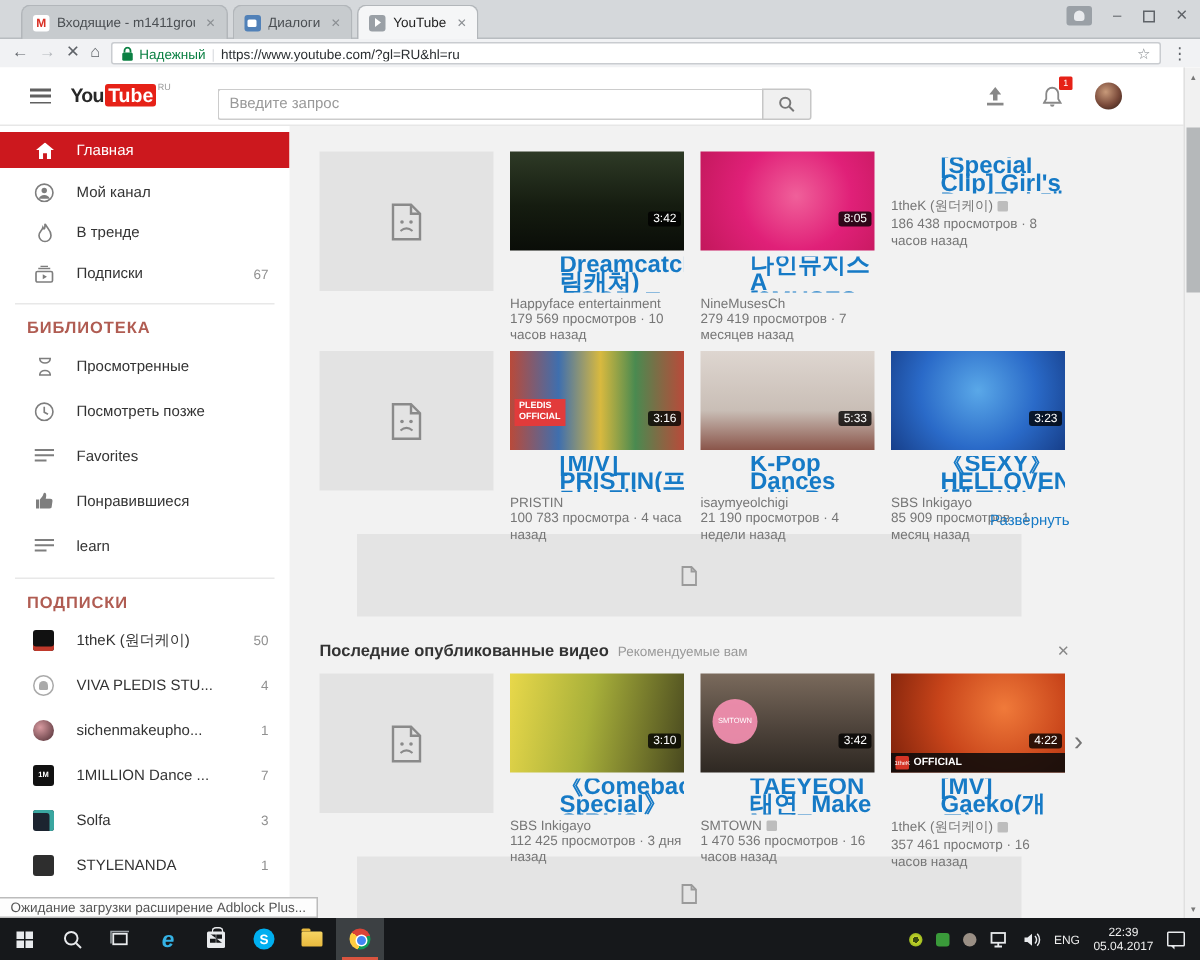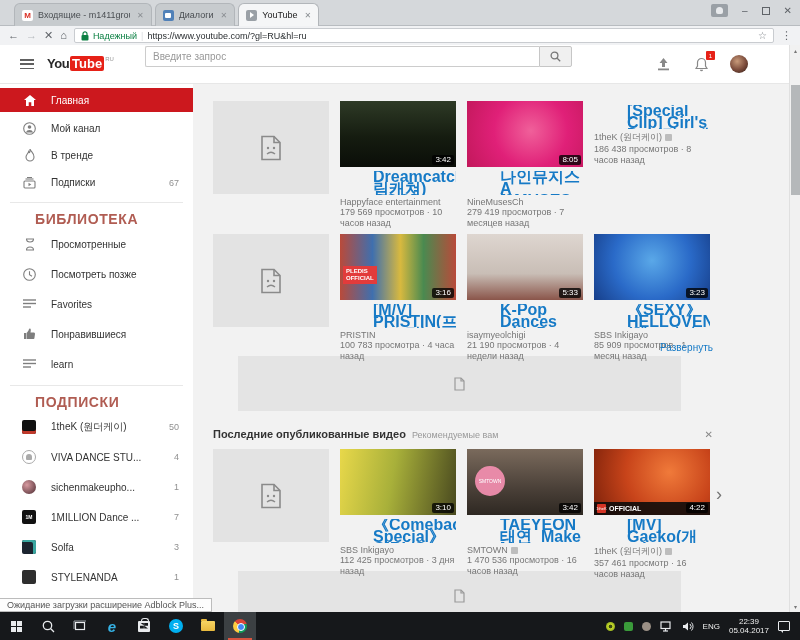--- a/index.html
+++ b/index.html
@@ -37,40 +37,40 @@
   .menu3 { color:#5f6368; font-size:11px; letter-spacing:0; }
 
   
   .yt-header { position:absolute; top:45px; left:0; width:800px; height:39px; background:#fff; border-bottom:1px solid #e7e7e7; }
   .burger { position:absolute; left:20px; top:14px; width:14px; height:10px; display:flex; flex-direction:column; justify-content:space-between; }
   .burger i { height:1.5px; background:#606060; display:block; }
   .yt-logo { position:absolute; left:47px; top:11px; display:flex; align-items:flex-start; }
   .logo-you { font-size:13px; font-weight:bold; color:#282828; letter-spacing:-0.5px; }
   .logo-tube { font-size:13px; font-weight:bold; color:#fff; background:#e62117; border-radius:2px; padding:0 2px; margin-left:1px; }
   .logo-ru { font-size:6px; color:#999; margin-left:1px; }
-  .search-wrap { position:absolute; left:145px; top:1px; width:427px; height:21px; display:flex; }
+  .search-wrap { position:absolute; left:145px; top:14px; width:396px; height:21px; display:flex; }
   .search-input { flex:1; height:21px; border:1px solid #ccc; border-right:none; border-radius:2px 0 0 2px; padding:0 7px; font-size:10px; font-family:"Liberation Sans",sans-serif; color:#333; outline:none; }
   .search-input::placeholder { color:#999; }
   .search-btn { width:33px; height:21px; background:#f0f0f0; border:1px solid #c6c6c6; border-radius:0 2px 2px 0; display:flex; align-items:center; justify-content:center; }
   .hdr-right { position:absolute; right:52px; top:10px; display:flex; align-items:center; gap:20px; }
   .hicon { position:relative; width:18px; height:18px; display:flex; align-items:center; justify-content:center; }
   .badge { position:absolute; top:-4px; right:-5px; min-width:9px; height:9px; background:#e62117; color:#fff; font-size:6px; border-radius:1px; display:flex; align-items:center; justify-content:center; padding:0 1px; }
   .avatar { width:18px; height:18px; border-radius:50%; background:radial-gradient(circle at 40% 35%, #c89a7a 0%, #7a4a3a 55%, #2c1a14 100%); }
 
   
   .app { position:absolute; top:84px; left:0; width:789px; height:528px; overflow:hidden; background:#f2f2f2; }
   .sidebar { position:absolute; left:0; top:0; width:193px; height:528px; background:#fff; overflow:hidden; }
   .side-item { height:27px; display:flex; align-items:center; padding-left:22px; font-size:10px; color:#333; }
   .side-item.lib { height:30px; }
   .side-item .sic { width:15px; margin-right:14px; color:#7e7e7e; display:flex; align-items:center; justify-content:center; flex:0 0 auto; }
   .side-item.active { background:#cc181e; color:#fff; height:24px; margin:4px 0 3px; }
   .side-item.active .sic { color:#fff; }
   .count { margin-left:auto; margin-right:14px; font-size:9px; color:#909090; }
   .side-div { border-top:1px solid #e8e8e8; margin:6px 10px; }
-  .side-label { padding-left:35px; font-size:14px; font-weight:bold; letter-spacing:0.6px; color:#b05c52; height:20px; display:flex; align-items:center; }
+  .side-label { padding-left:18px; font-size:11px; font-weight:bold; letter-spacing:0.6px; color:#b05c52; height:20px; display:flex; align-items:center; }
   .sub-av { width:14px; height:14px; border-radius:2px; margin-right:15px; flex:0 0 auto; display:flex; align-items:center; justify-content:center; }
   .av-1thek { background:#111; box-shadow:inset 0 -3px 0 #c0392b; }
   .av-viva { background:#fff; border:1px solid #aaa; border-radius:50%; }
   .av-viva i { width:6px; height:6px; border-radius:50% 50% 1px 1px; background:#aaa; display:block; }
   .av-sichen { background:radial-gradient(circle at 35% 35%, #d89aa0, #4a2a30); border-radius:50%; }
   .av-1m { background:#111; color:#fff; font-size:5px; font-weight:bold; }
   .av-solfa { background:#1c2430; box-shadow:inset -3px 2px 0 #3aa6a0; }
   .av-nanda { background:#2e2e2e; color:#ddd; font-size:4px; }
   .av-sbs { background:#241c34; }
   .sub-name { white-space:nowrap; overflow:hidden; max-width:105px; }
@@ -86,21 +86,21 @@
   .grid.r1 { height:125px; }
   .grid.r2 { height:108px; }
   .grid.r3 { height:106px; }
   .card { width:116px; flex:0 0 auto; }
   .thumb { width:116px; height:66px; position:relative; }
   .ph-card { width:116px; height:93px; background:#e3e3e3; display:flex; align-items:center; justify-content:center; }
   .v-title { margin-top:4px; font-size:16px; line-height:12px; font-weight:bold; color:#167ac6; max-height:24px; overflow:hidden;margin-left:33px; }
   .v-channel { margin-top:2px; font-size:9px; color:#767676; display:flex; align-items:center; gap:3px; white-space:nowrap; overflow:hidden; }
   .cbadge { width:7px; height:7px; background:#bdbdbd; border-radius:1px; flex:0 0 auto; }
   .v-meta { font-size:9px; color:#767676; line-height:11px; }
-  .dur { position:absolute; right:2px; bottom:2px; background:rgba(0,0,0,0.78); color:#fff; font-size:8px; line-height:10px; padding:0 3px; border-radius:2px; z-index:3;margin-top:13px; }
+  .dur { position:absolute; right:2px; bottom:16px; background:rgba(0,0,0,0.78); color:#fff; font-size:8px; line-height:10px; padding:0 3px; border-radius:2px; z-index:3;margin-top:13px; }
   .brandbar { position:absolute; left:0; right:0; bottom:0; height:13px; background:rgba(10,10,10,0.88); display:flex; align-items:center; gap:3px; padding:0 3px; z-index:2; }
   .brand-logo { width:9px; height:9px; background:#d43425; color:#fff; font-size:4px; display:flex; align-items:center; justify-content:center; border-radius:1px; }
   .brand-b { color:#fff; font-size:7px; font-weight:bold; }
   .brand-n { color:#ddd; font-size:7px; }
   .pledis { position:absolute; left:3px; bottom:16px; background:#e23b3b; color:#fff; font-size:6px; line-height:7px; padding:2px 3px; font-weight:bold; z-index:2; }
   .smcircle { position:absolute; left:8px; top:17px; width:30px; height:30px; border-radius:50%; background:rgba(244,143,177,0.92); color:#fff; font-size:5px; display:flex; align-items:center; justify-content:center; z-index:2; }
   .t-dream { background:linear-gradient(180deg,#2e3a26 0%,#151c10 55%,#0a0d08 100%); }
   .t-muses { background:radial-gradient(circle at 55% 45%,#f0609a 0%,#e02078 50%,#c2185b 100%); }
   .t-gsd { background:linear-gradient(180deg,#b8bcc8 0%,#848ca4 50%,#585e76 100%); }
   .t-pristin { background:linear-gradient(90deg,#b94a3a 0%,#3f6fae 28%,#d8b93f 52%,#4a8a50 72%,#b94a3a 100%); }
@@ -338,21 +338,21 @@
 
     <div class="side-item lib">
       <span class="sub-av av-1thek"></span>
       <span class="sub-name">1theK (원더케이)</span>
       <span class="count">50</span>
     </div>
     <div class="side-item lib">
       <span class="sub-av av-viva">
           <i></i>
         </span>
-      <span class="sub-name">VIVA DANCE STU...</span>
+      <span class="sub-name">VIVA PLEDIS STU...</span>
       <span class="count">4</span>
     </div>
     <div class="side-item lib">
       <span class="sub-av av-sichen"></span>
       <span class="sub-name">sichenmakeupho...</span>
       <span class="count">1</span>
     </div>
     <div class="side-item lib">
       <span class="sub-av av-1m">1M</span>
       <span class="sub-name">1MILLION Dance ...</span>

